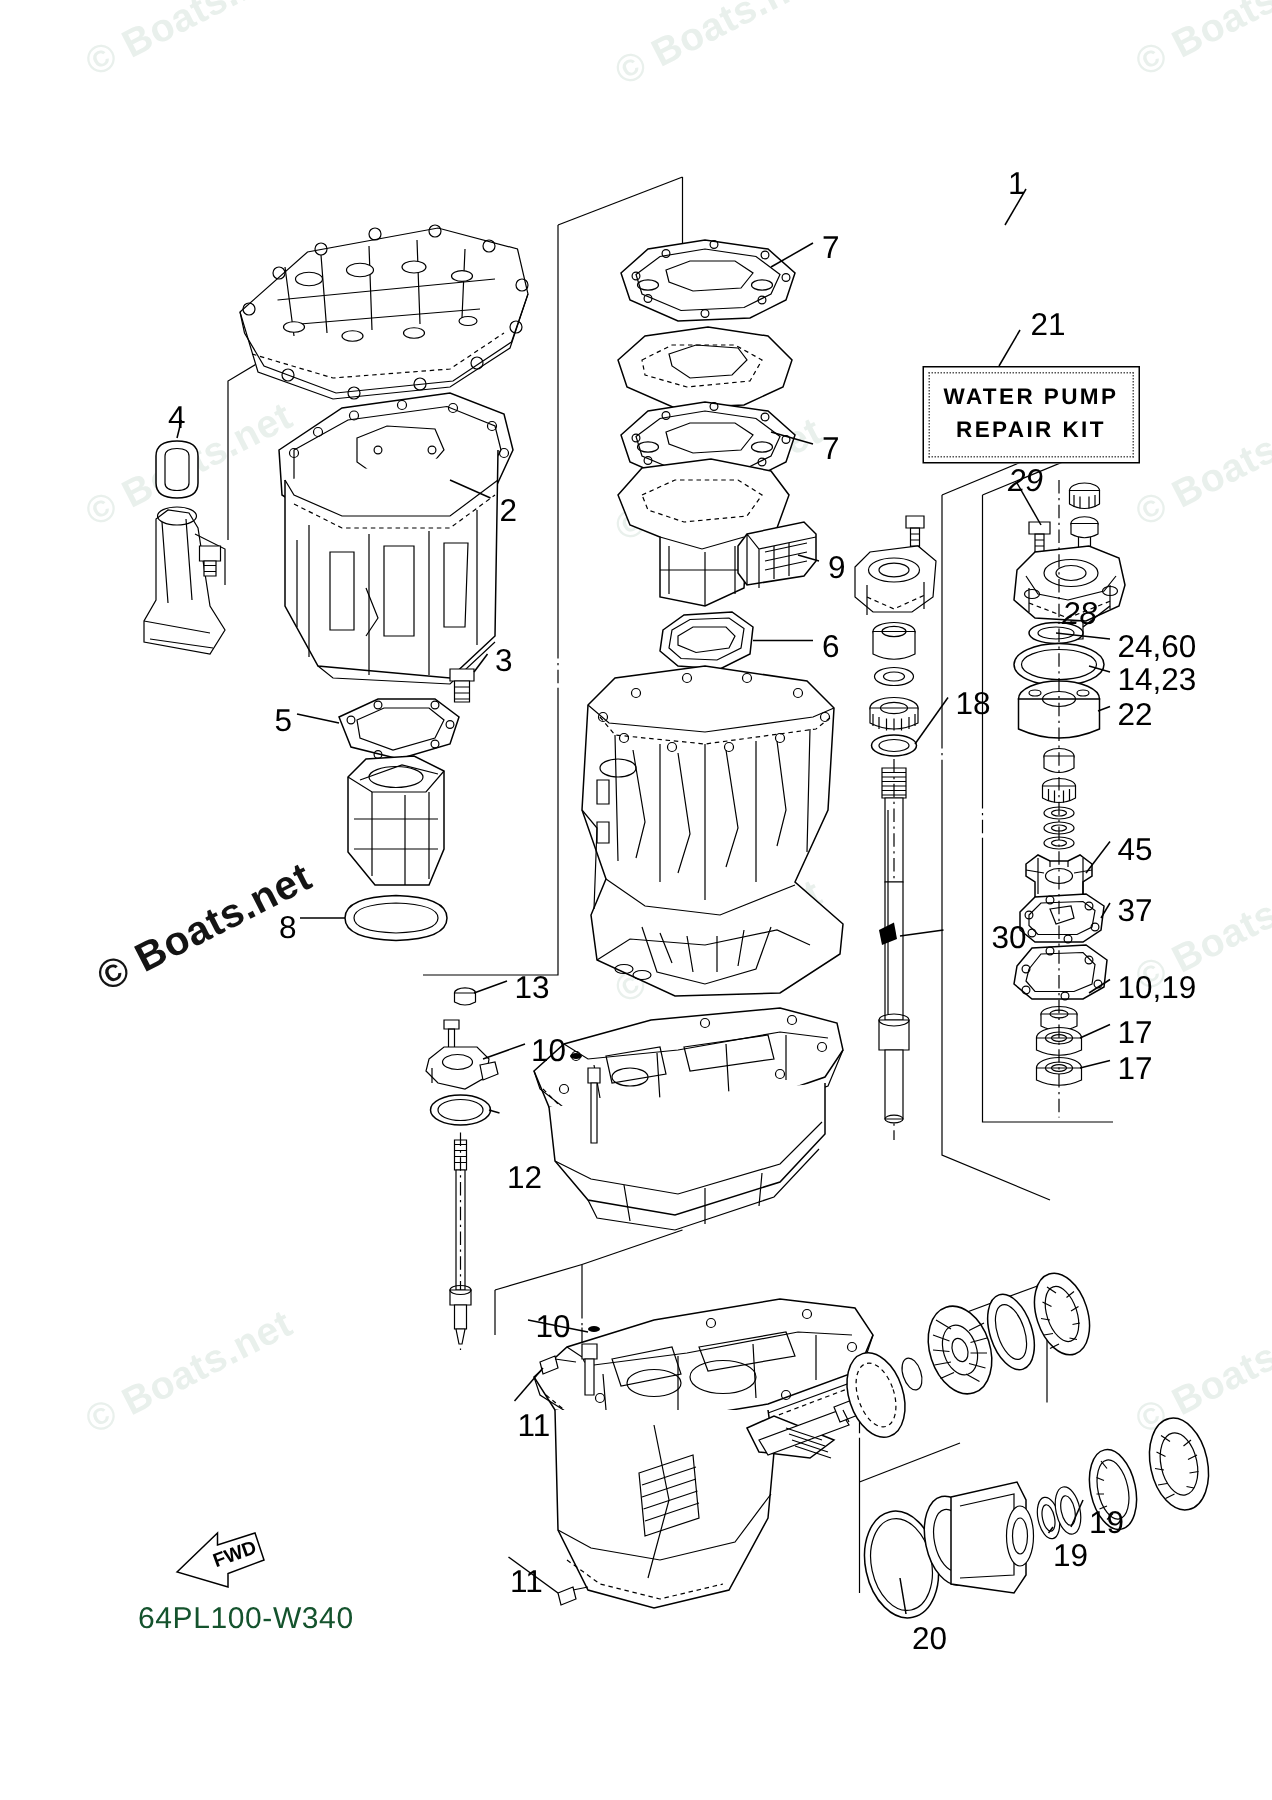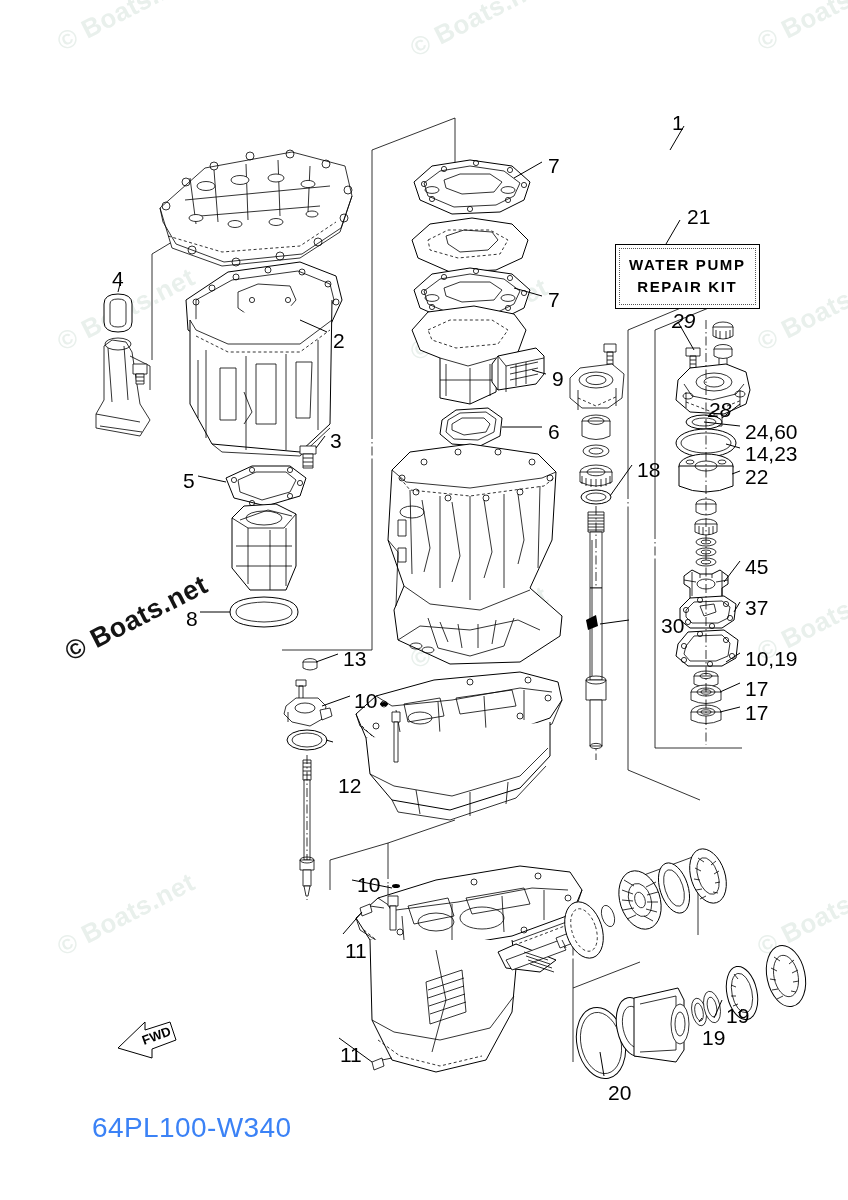--- a/index.html
+++ b/index.html
@@ -54,21 +54,21 @@
   .kitbox .ln{
     font-family:"Liberation Sans", sans-serif;
     font-size:15px;font-weight:700;letter-spacing:1.6px;
     color:#000;line-height:1.45;white-space:nowrap;
   }
 
   
   .sheetcode{
     position:absolute;
     font-family:"Liberation Sans", sans-serif;
-    font-size:28px;color:#3b82f6;letter-spacing:.4px;white-space:nowrap;margin-top:44px;
+    font-size:20px;color:#14532d;letter-spacing:.4px;white-space:nowrap;
   }
 
   svg.layer{position:absolute;left:0;top:0;width:848px;height:1200px;overflow:visible;}
   svg.layer *{vector-effect:non-scaling-stroke;}
   .ln0{fill:none;stroke:#000;stroke-width:1;}
   .lnT{fill:none;stroke:#000;stroke-width:.8;}
   .lnD{fill:none;stroke:#000;stroke-width:.8;stroke-dasharray:3 2.5;}
   .lnDC{fill:none;stroke:#000;stroke-width:.8;stroke-dasharray:9 3 1.5 3;}
   .fillw{fill:#ffffff;stroke:#000;stroke-width:1;}
   .fillw2{fill:#ffffff;stroke:#000;stroke-width:.8;}

